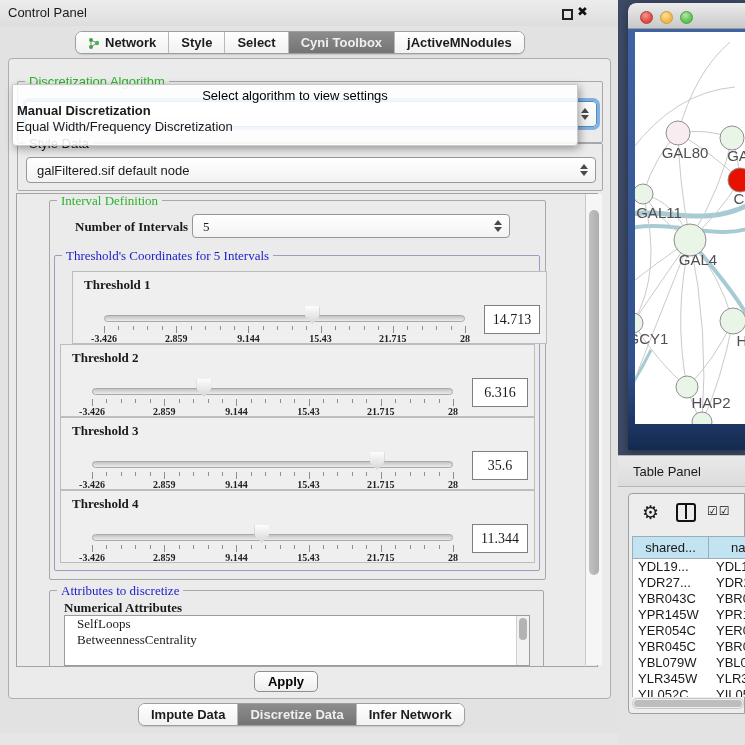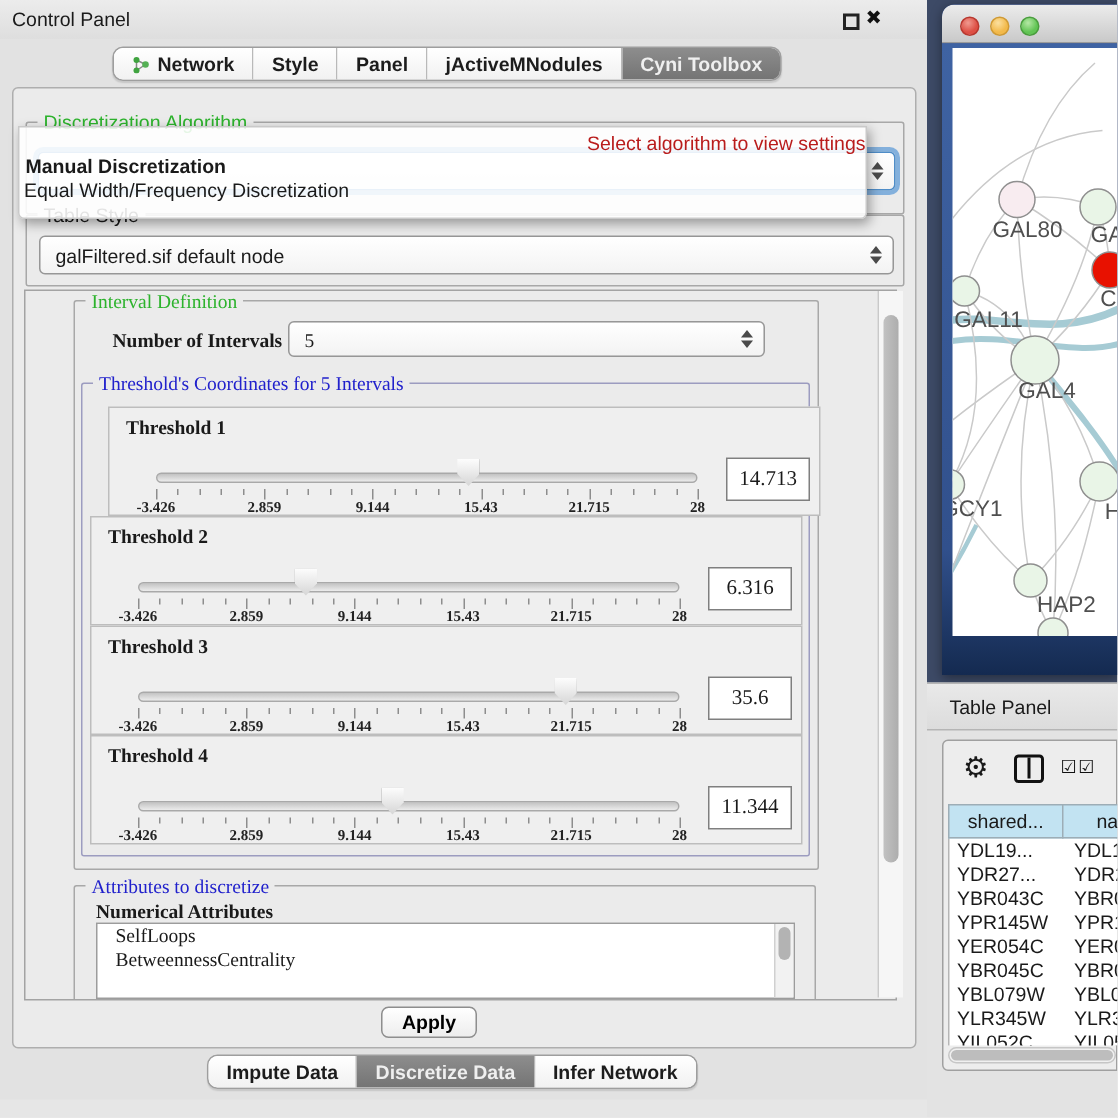--- a/index.html
+++ b/index.html
@@ -67,21 +67,21 @@
   #numattr-label { position:absolute; left:14px; top:9px; font-weight:bold; }
   #attr-list { position:absolute; left:14px; top:24px; width:466px; height:51px; background:#fff; border:1px solid #9c9c9c; overflow:hidden; }
   #attr-list .item { padding-left:12px; line-height:16px; font-size:13px; }
   #attr-vscroll { position:absolute; right:0; top:0; width:13px; height:100%; background:#f2f2f2; border-left:1px solid #d0d0d0; }
   #attr-vscroll .thumb { position:absolute; left:2px; top:2px; width:8px; height:22px; background:#b3b3b3; border-radius:5px; }
 
   #apply-btn { position:absolute; left:245px; top:612px; width:64px; height:21px; background:linear-gradient(#ffffff,#ededed); border:1px solid #8e8e8e; border-radius:5px; font-size:13px; font-weight:bold; font-family:inherit; }
 
   
   #popup { position:absolute; left:12px; top:84px; width:566px; height:62px; background:rgba(255,255,255,0.88); border:1px solid #c9c9c9; border-radius:0 0 4px 4px; box-shadow:2px 3px 8px rgba(0,0,0,0.35); z-index:50; }
-  #popup .prompt { position:absolute; left:0; top:3px; width:100%; text-align:right; color:#b91c1c; font-size:13px; }
+  #popup .prompt { position:absolute; left:0; top:3px; width:100%; text-align:center; color:#000000; font-size:13px; }
   #popup .opt1 { position:absolute; left:4px; top:18px; font-weight:bold; font-size:13px; }
   #popup .opt2 { position:absolute; left:3px; top:34px; font-size:13px; }
 
   
   #right-panel { position:absolute; left:618px; top:0; width:127px; height:745px; background:#e3e3e3; }
   #desktop-strip { position:absolute; left:0; top:0; width:127px; height:455px; background:#3d4a66; }
   #net-window { position:absolute; left:10px; top:3px; width:117px; height:447px; border-radius:8px 0 0 0; overflow:hidden; background:#3a5795; box-shadow:0 2px 8px rgba(0,0,0,0.4); }
   #net-titlebar { position:absolute; left:0; top:0; width:117px; height:26px; background:linear-gradient(#ececec,#c9c9c9); border-bottom:1px solid #9b9b9b; border-radius:8px 0 0 0; }
   .light { position:absolute; top:8px; width:13px; height:13px; border-radius:50%; }
   #light-red   { left:12px; background:radial-gradient(circle at 40% 30%,#f09a90,#dd4f44 60%); border:1px solid #b8382f; }
@@ -137,44 +137,44 @@
           <circle cx="3" cy="3" r="2" fill="#3fa33f"></circle>
             <circle cx="3" cy="10" r="2" fill="#3fa33f"></circle>
             <circle cx="9" cy="6" r="2.2" fill="#55b055"></circle>
         </svg>
         <span>Network</span>
       </div>
       <div class="seg">
           <span>Style</span>
         </div>
       <div class="seg">
-          <span>Panel</span>
+          <span>Select</span>
+        </div>
+      <div class="seg selected">
+          <span>Cyni Toolbox</span>
         </div>
       <div class="seg">
           <span>jActiveMNodules</span>
-        </div>
-      <div class="seg selected">
-          <span>Cyni Toolbox</span>
         </div>
     </div>
 
     <div id="content-panel">
 
       <div class="group" id="algo-group">
         <span class="gtitle green">Discretization Algorithm</span>
       </div>
       <div class="combo" id="algo-combo">
         <div class="stepper">
             <i class="tri-up"></i>
             <i class="tri-dn"></i>
           </div>
       </div>
 
       <div class="group" id="tabledata-group">
-        <span class="gtitle">Table Style</span>
+        <span class="gtitle">Style Data</span>
         <div class="combo" id="tabledata-combo">
           <span class="ctext">galFiltered.sif default node</span>
           <div class="stepper">
               <i class="tri-up"></i>
               <i class="tri-dn"></i>
             </div>
         </div>
       </div>
 
       <div id="scrollpane">

